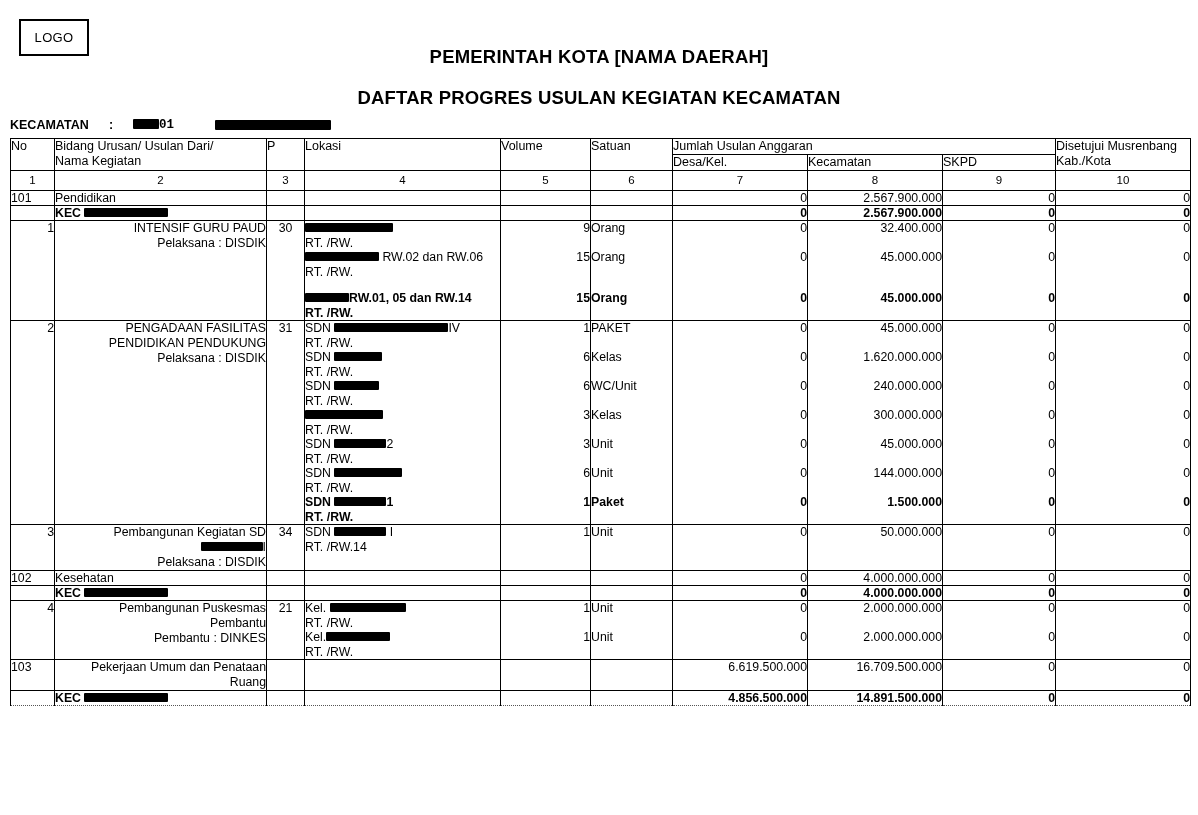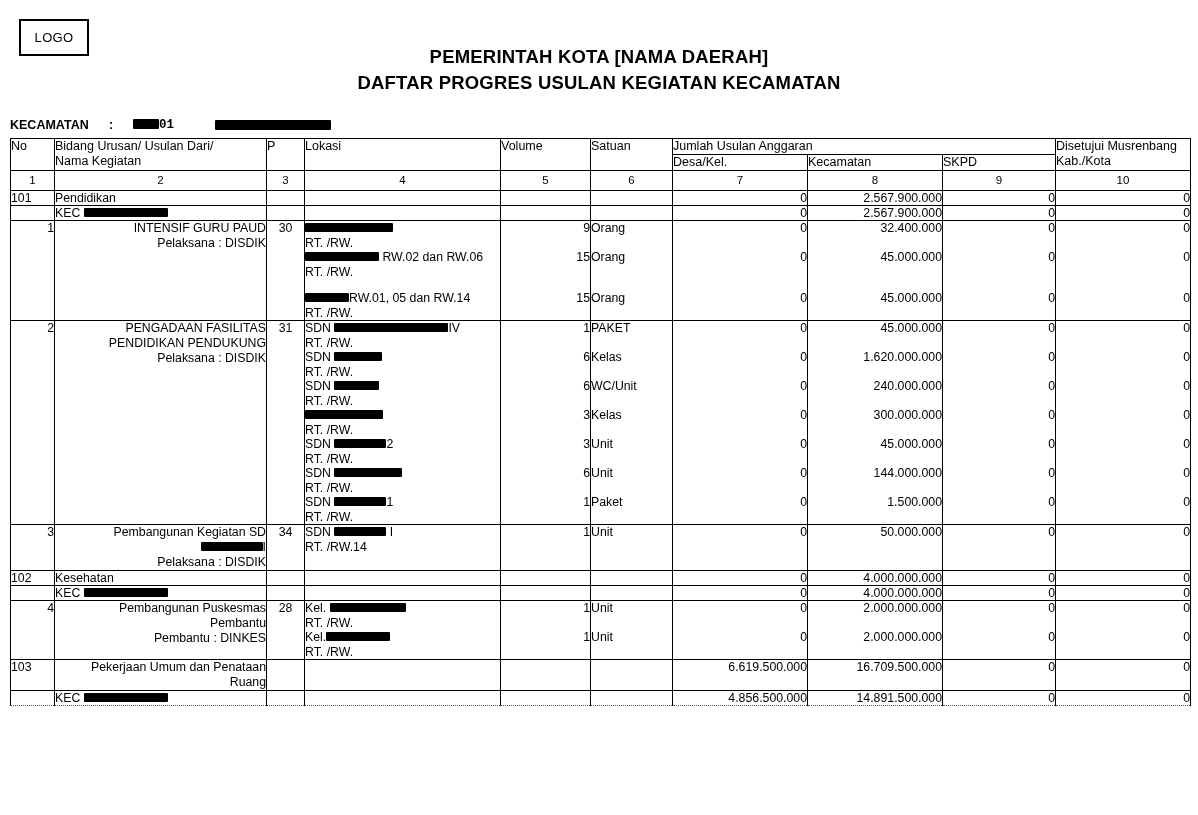--- a/index.html
+++ b/index.html
@@ -47,21 +47,21 @@
     font-weight: bold;
     letter-spacing: .2px;
     line-height: 26px;
     margin-top: 36px;
   }
   .title-line2 {
     font-size: 18.5px;
     font-weight: bold;
     letter-spacing: .2px;
     line-height: 26px;
-    margin-top: 0;
+    margin-top: 15px;
   }
   .title-line3 {
     font-size: 14px;
     font-weight: normal;
     line-height: 20px;
     margin-top: 11px;
   }
 
   
   .kec-line {
@@ -142,21 +142,21 @@
     padding: 0;
   }
 
   
   .cl { padding: 3px 4px 3px 5px; text-align: left; }
   .cr { padding: 3px 5px 3px 4px; text-align: right; }
   .cc { padding: 3px 3px; text-align: center; }
   .money { padding: 3px 5px 3px 4px; text-align: right; white-space: nowrap; }
 
   .bold { font-weight: bold; }
-  tr.dotted-bottom > td { border-bottom: 1px dotted #555; }
+  tr.dotted-bottom > td { border-bottom: 1px dotted #555; font-weight: bold; }
   tr.no-top > td { border-top: none; }
   tr.no-bottom > td { border-bottom: none; }
 
   .lokasi-line { line-height: 14.5px; white-space: nowrap; }
   .rt-line { line-height: 14.5px; }
 
   .subline { line-height: 15px; text-align: right; }
 
   .vol { text-align: right; padding-right: 5px; }
   .sat { text-align: left; padding-left: 5px; }
@@ -439,21 +439,21 @@
       <td class="money">0</td>
     </tr>
 
     <tr class="no-bottom">
       <td class="cr" rowspan="2">4</td>
       <td class="cl" rowspan="2">
         <div class="subline">Pembangunan Puskesmas</div>
         <div class="subline">Pembantu</div>
         <div class="subline">Pembantu : DINKES</div>
       </td>
-      <td class="cc" rowspan="2">28</td>
+      <td class="cc" rowspan="2">21</td>
       <td class="cl">
         <div class="lokasi-line"><span>Kel.</span> <span class="redact" style="width:76px"></span></div>
         <div class="rt-line">RT. /RW.</div>
       </td>
       <td class="vol">1</td>
       <td class="sat">Unit</td>
       <td class="money">0</td>
       <td class="money">2.000.000.000</td>
       <td class="money">0</td>
       <td class="money">0</td>

